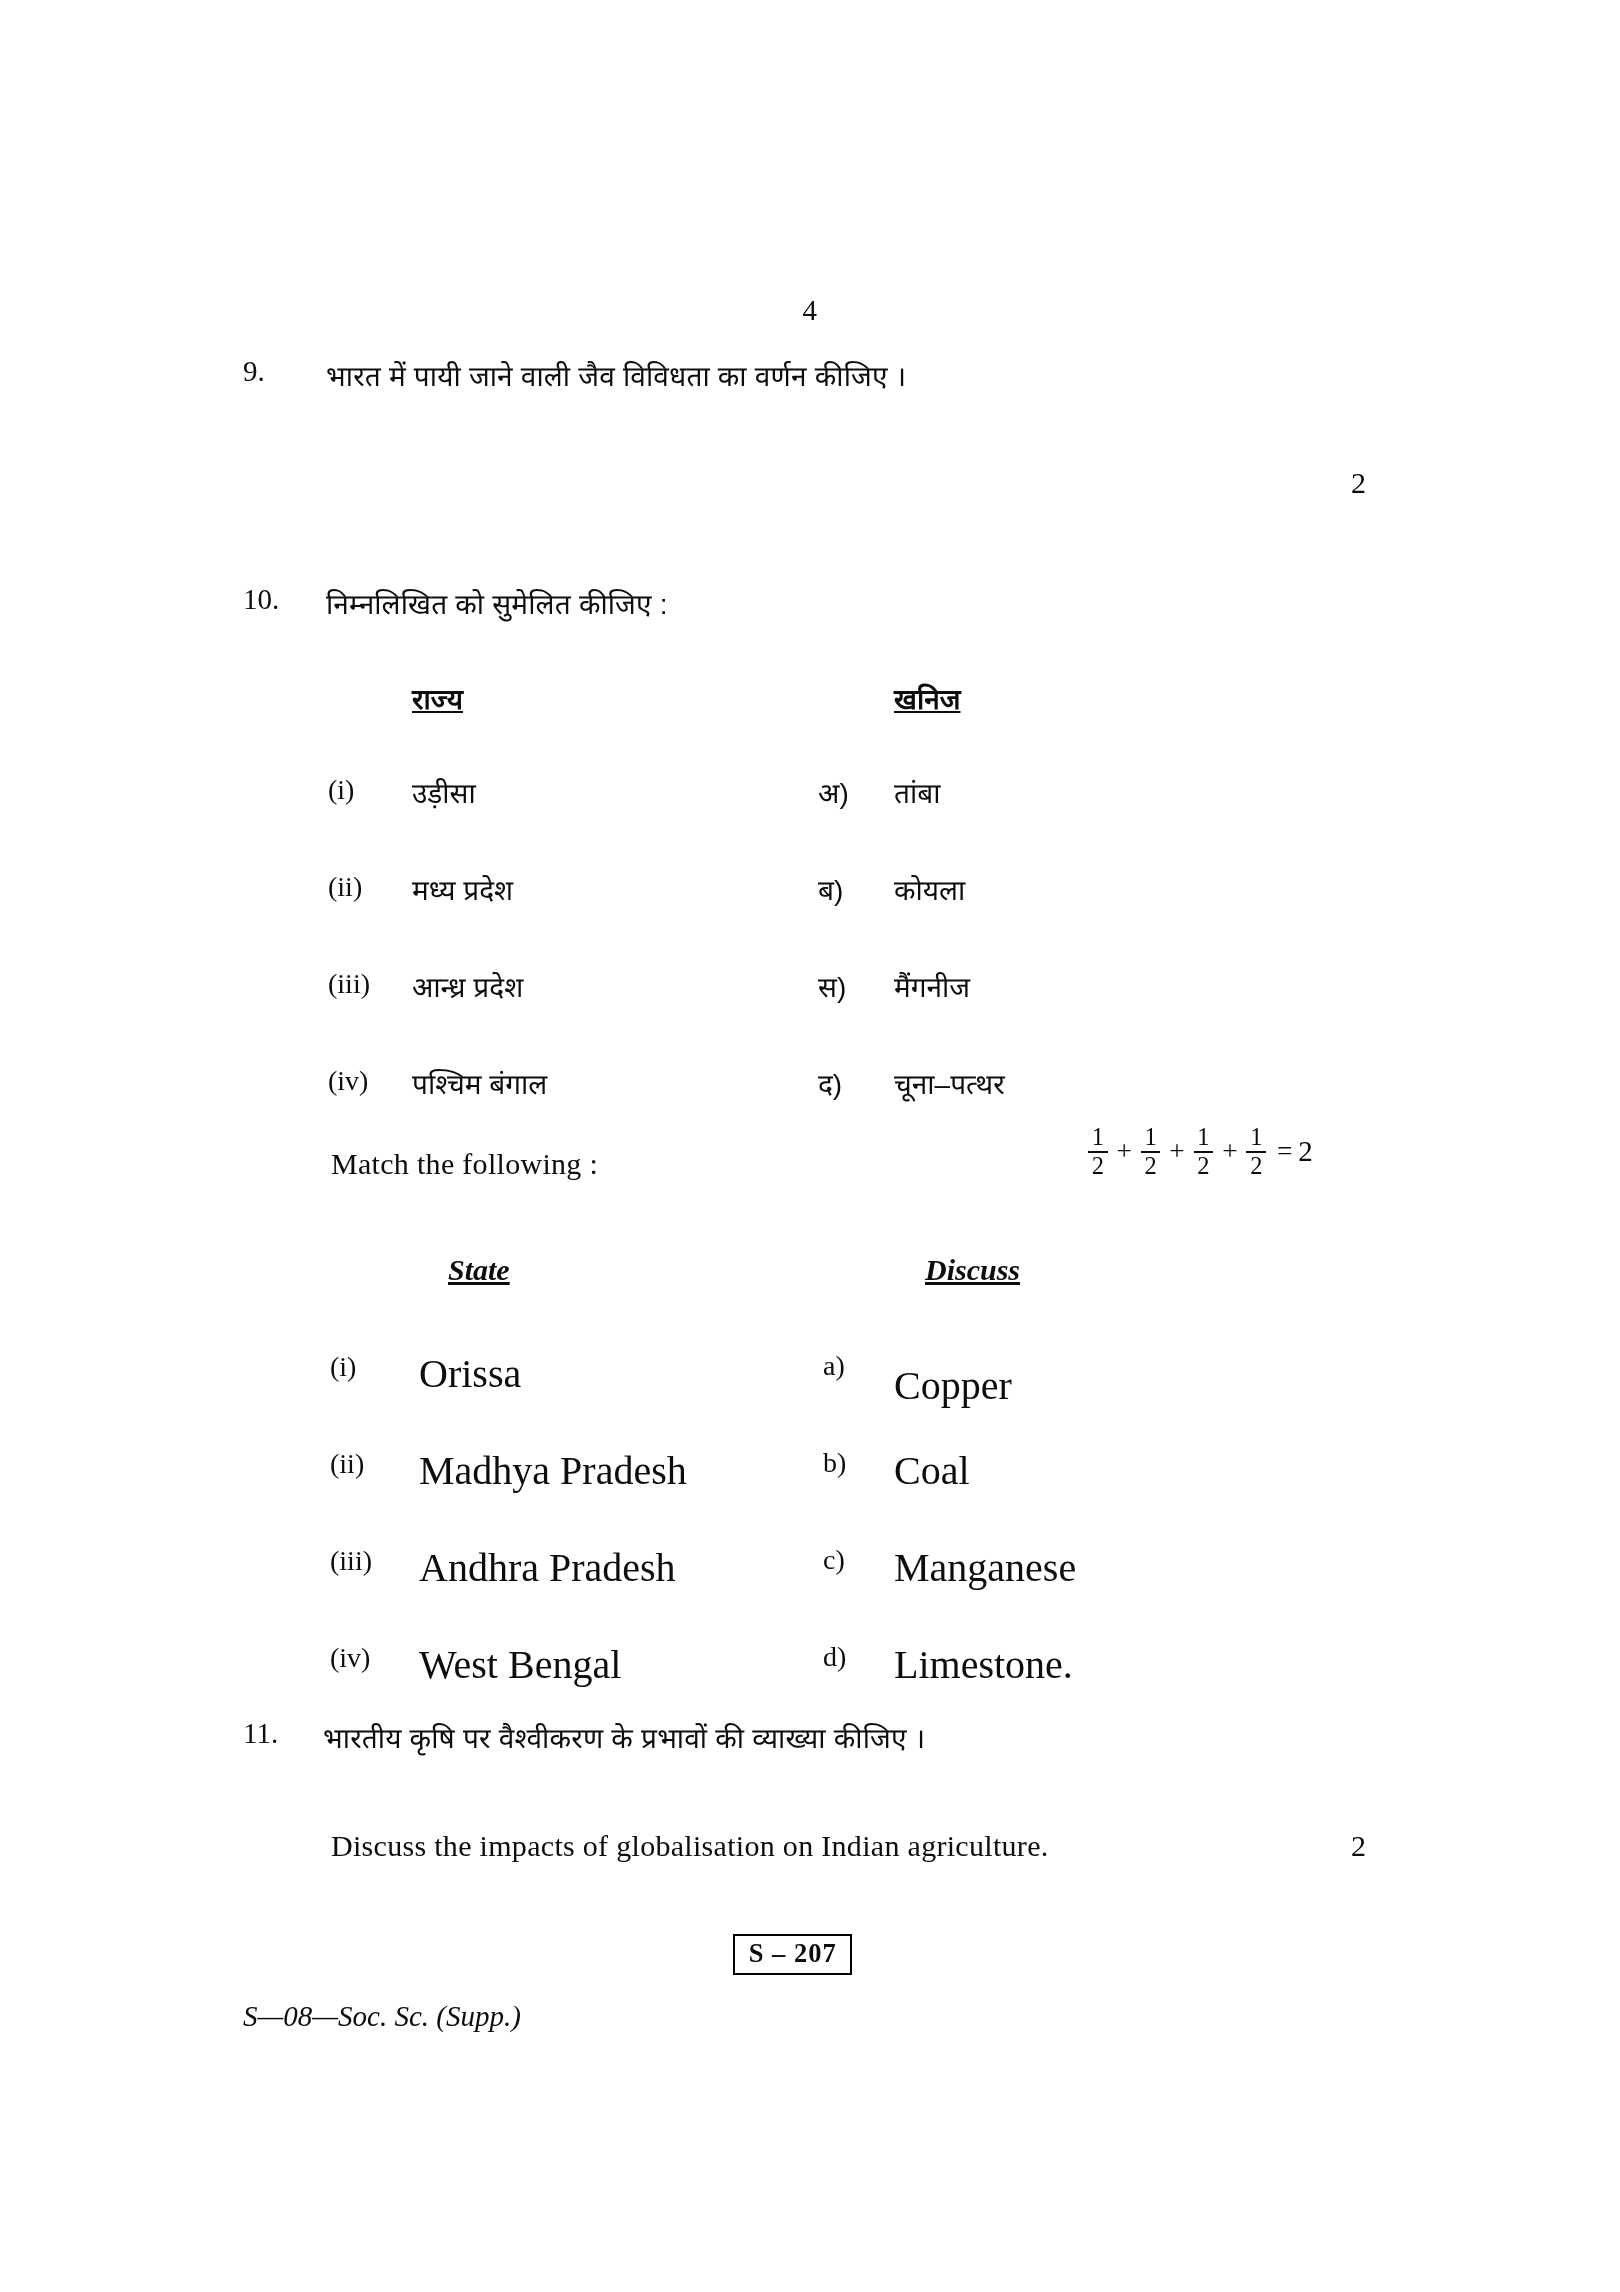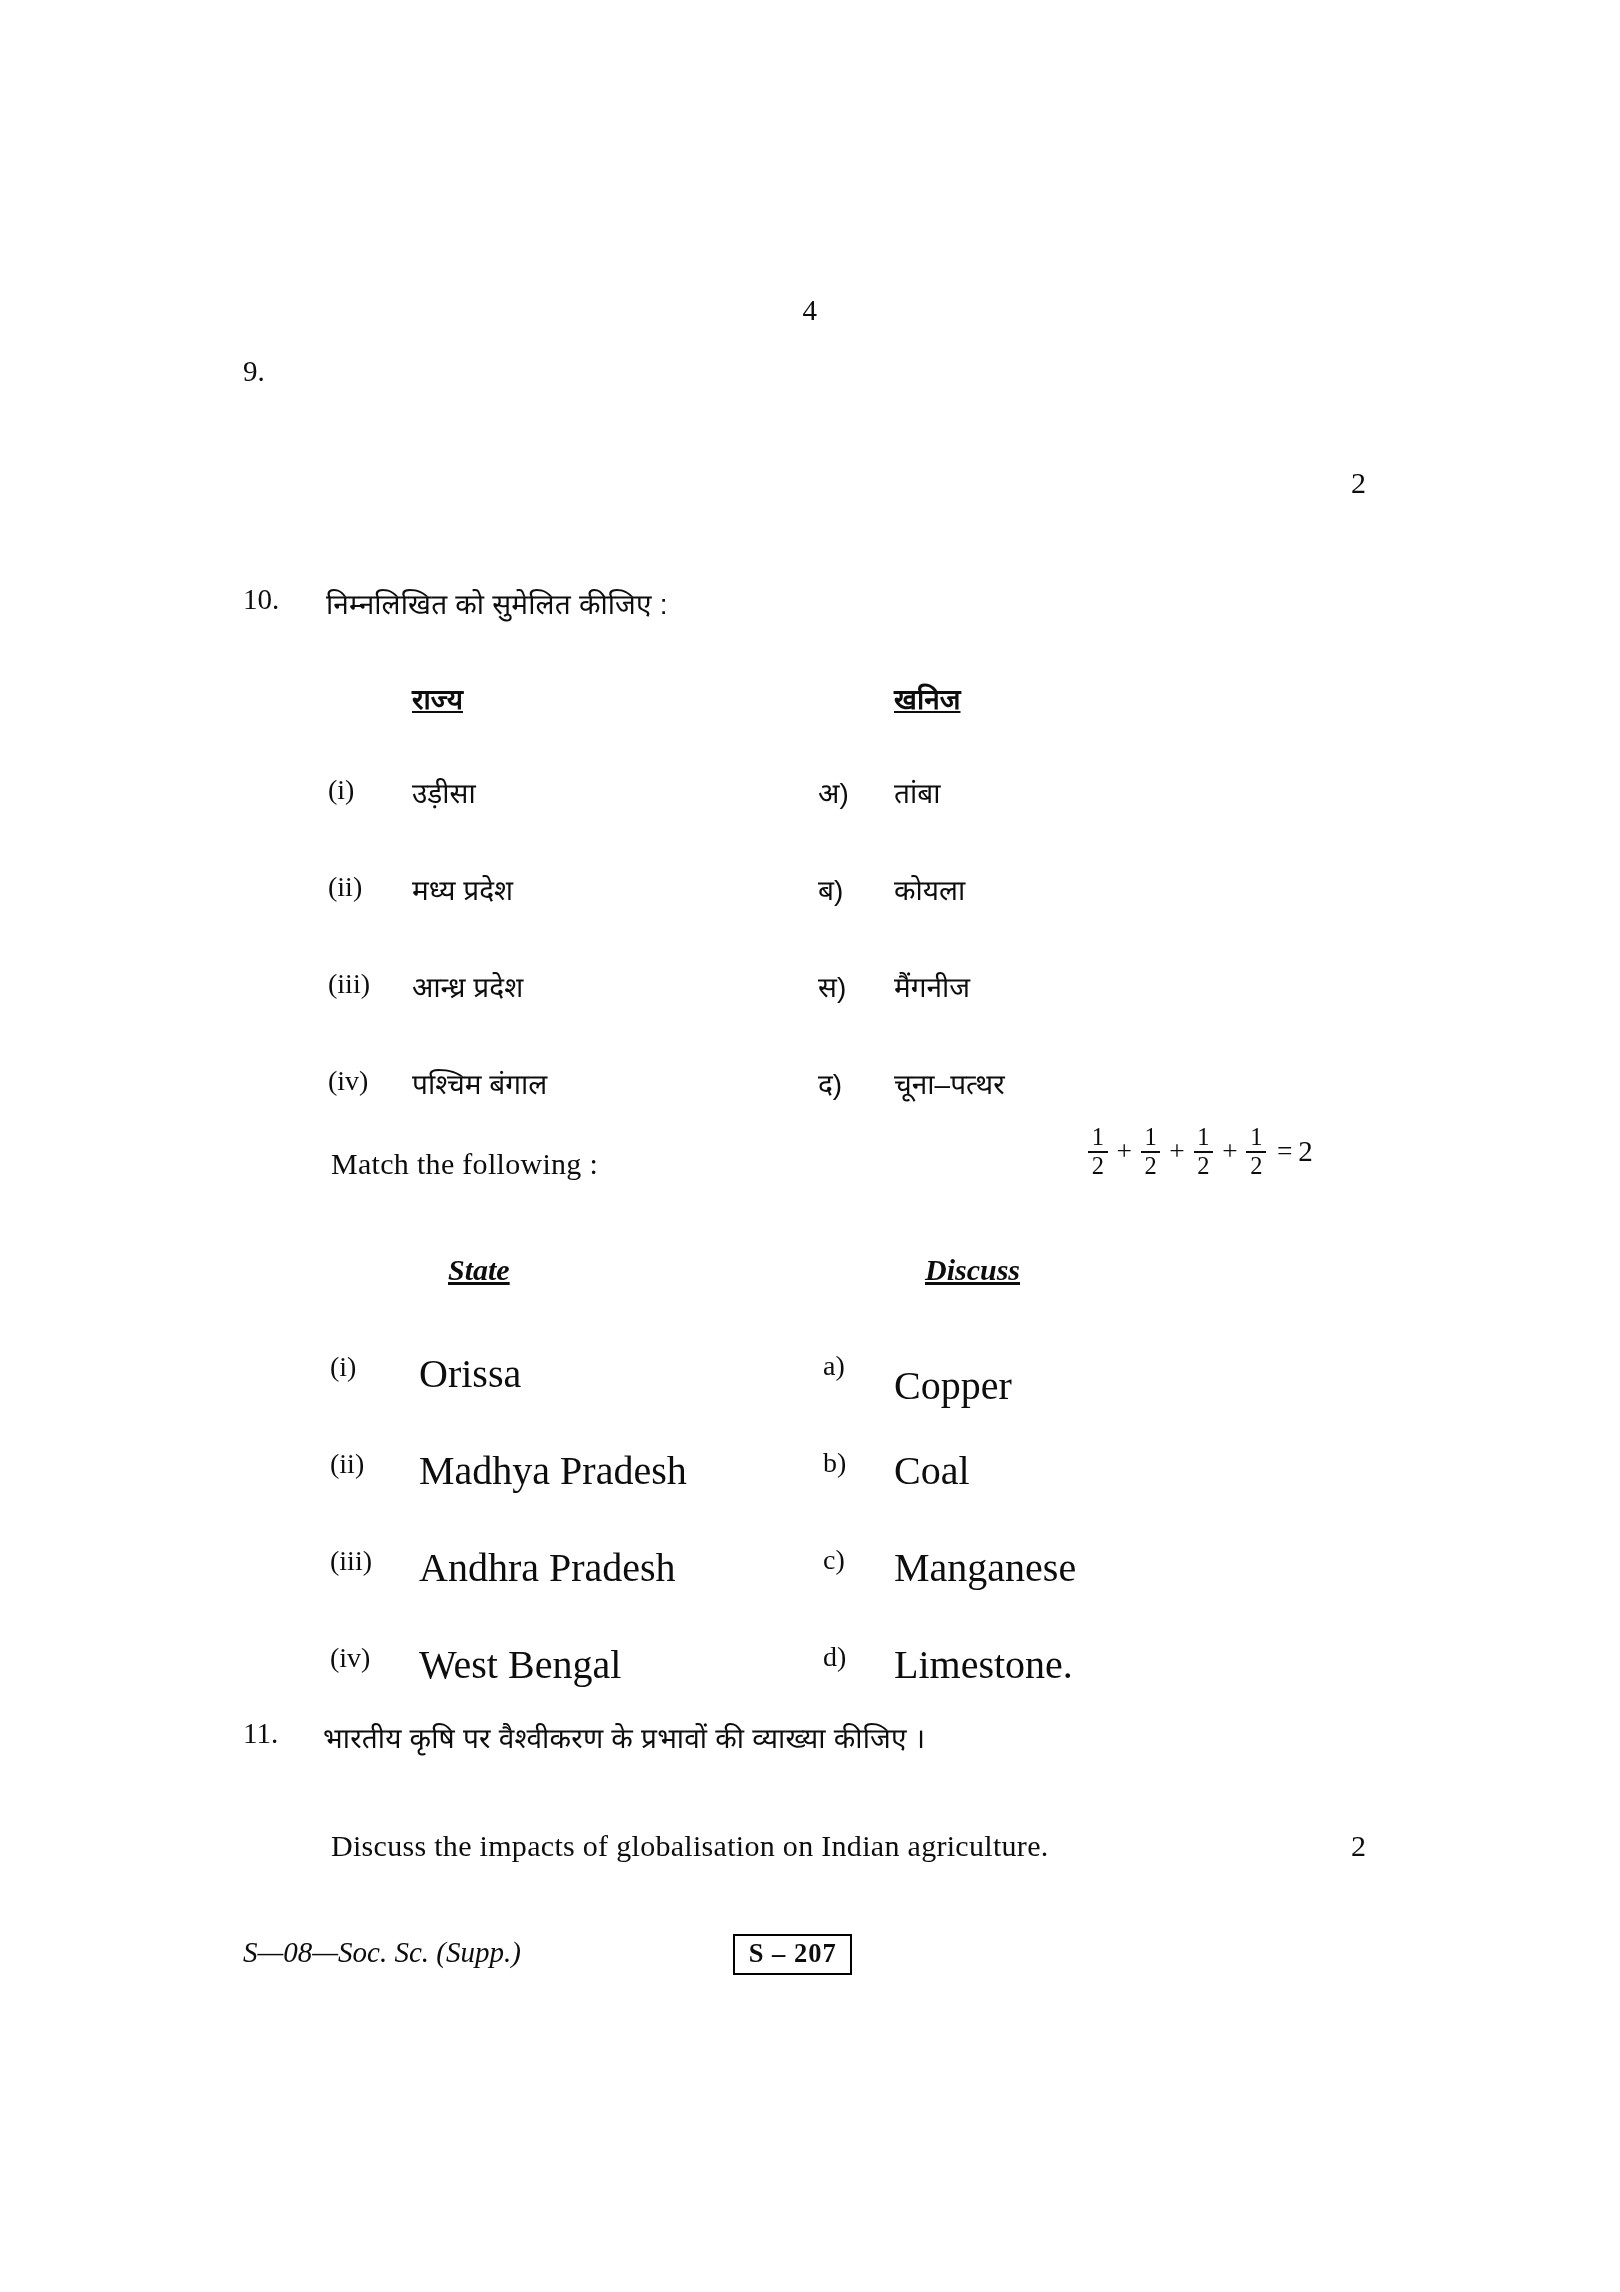--- a/index.html
+++ b/index.html
@@ -131,21 +131,21 @@
     font-size: 27.4px;
   }
   .total {
     font-size: 29px;
   }
 
   
   .footer-left {
     position: absolute;
     left: 243px;
-    top: 1936px;
+    top: 2000px;
     font-size: 29px;
     font-style: italic;
     font-family: "Liberation Serif", "DejaVu Serif", serif;
     white-space: nowrap;
   }
   .footer-code {
     position: absolute;
     left: 733px;
     top: 1934px;
     border: 2.9px solid #000000;
@@ -158,20 +158,21 @@
   }
 </style>
 </head>
 <body>
 
 <div class="page">
 
   <div class="page-number">4</div>
 
   <div class="qnum" style="top:355px; left:243px;">9.</div>
+  <div class="qtext hindi" style="top:356px; left:326px;">भारत में पायी जाने वाली जैव विविधता का वर्णन कीजिए ।</div>
 
   <div class="marks" style="top:466px;">2</div>
 
   <div class="qnum" style="top:583px; left:243px;">10.</div>
   <div class="qtext hindi" style="top:584px; left:326px;">निम्नलिखित को सुमेलित कीजिए :</div>
 
   <div class="mt-head-left hi" style="top:679px; left:412px;">राज्य</div>
   <div class="mt-head-right hi" style="top:679px; left:894px;">खनिज</div>
 
   <div class="row-label" style="top:774px; left:328px;">(i)</div>

